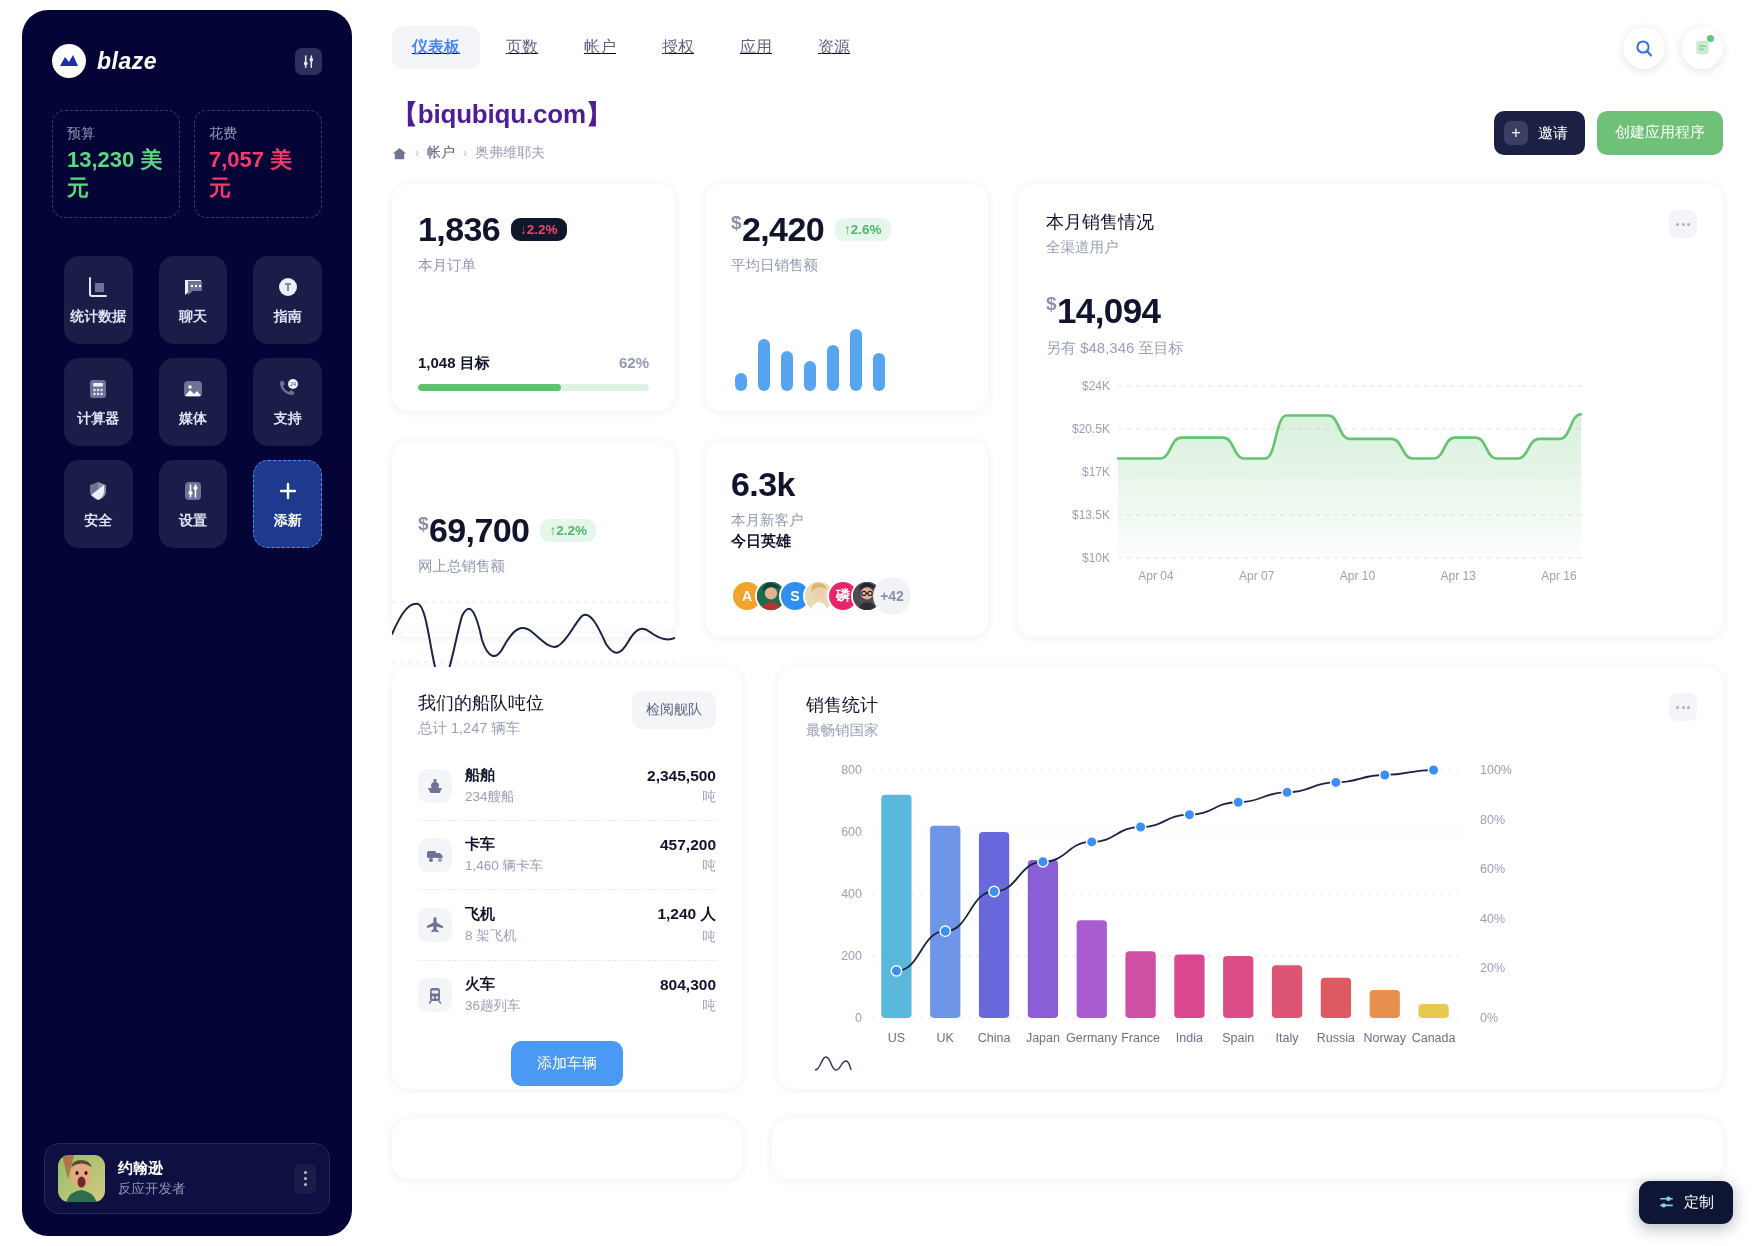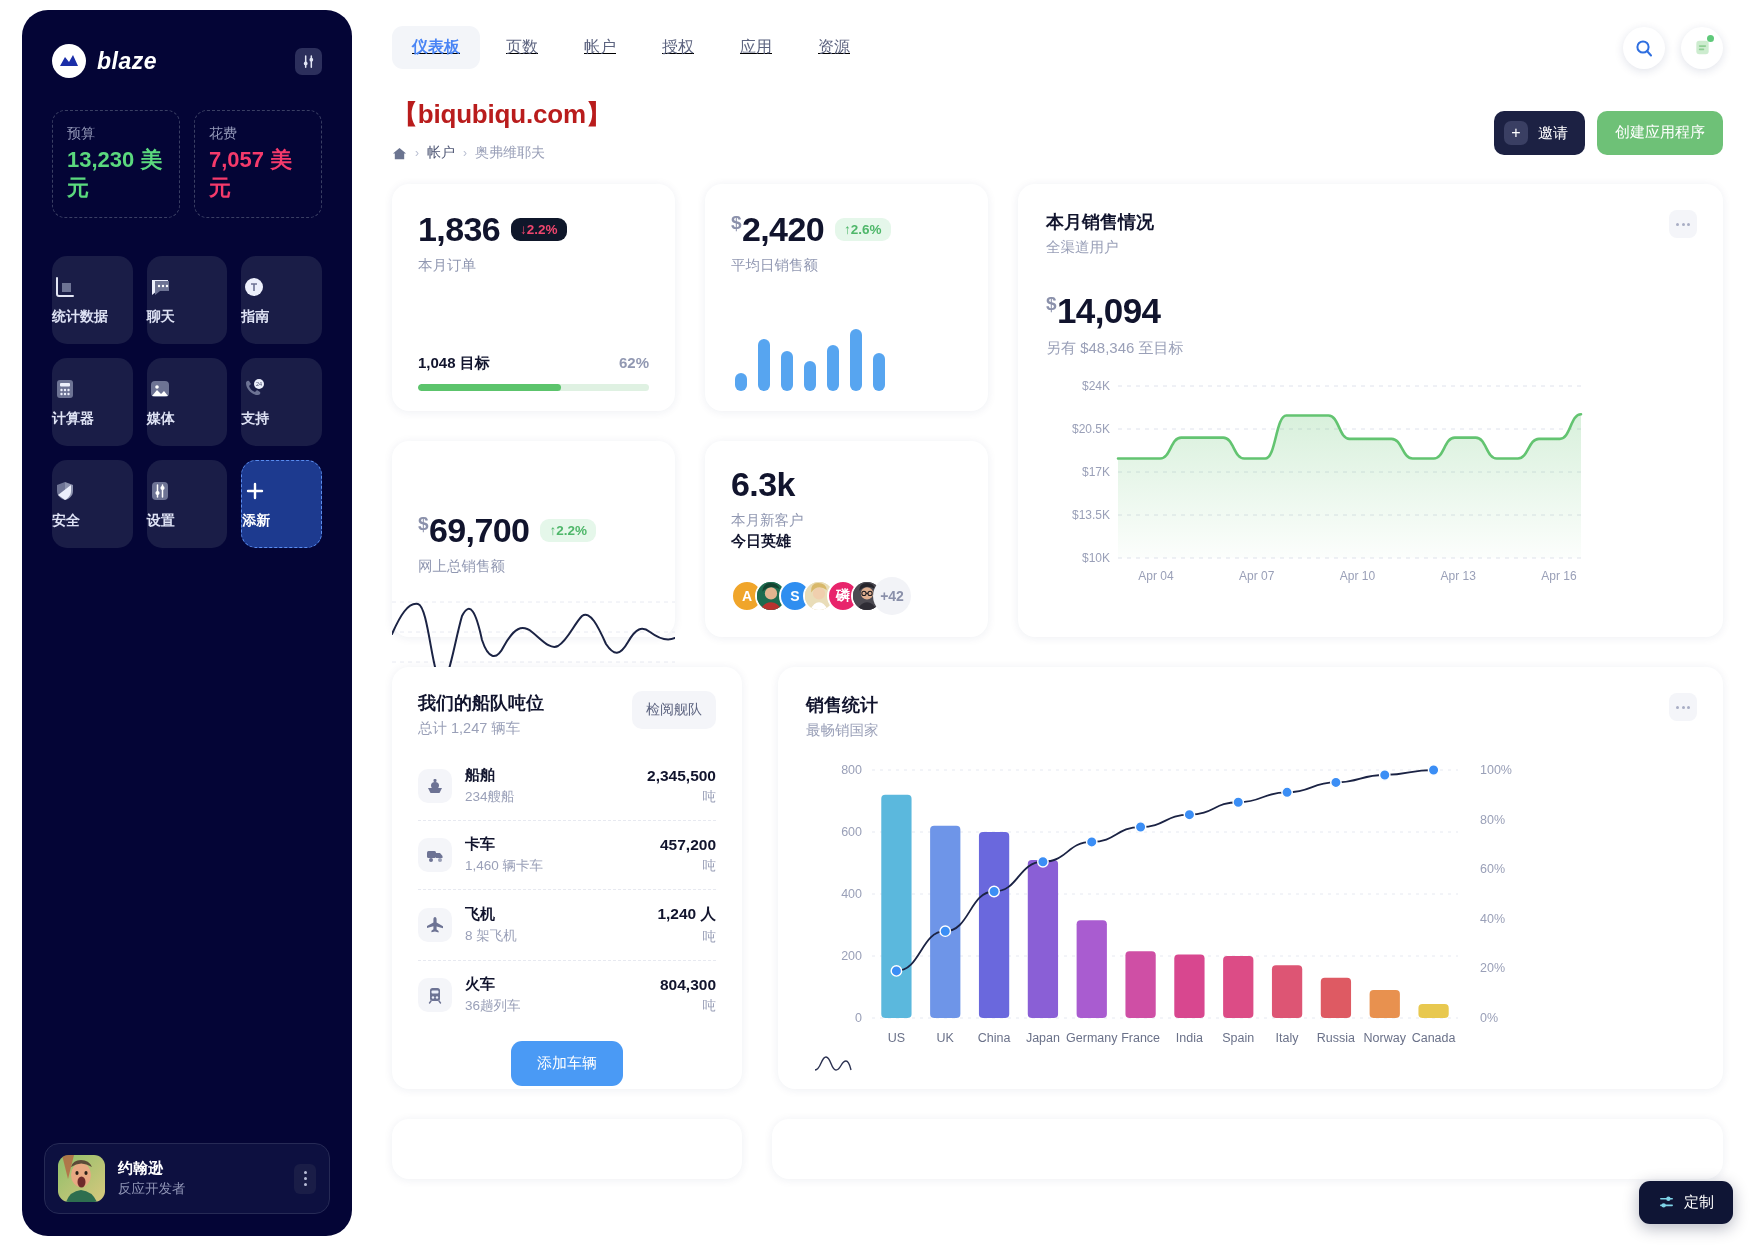--- a/index.html
+++ b/index.html
@@ -38,21 +38,21 @@
   }
   .budget-label { color:#9499b8; font-size:14px; margin-bottom:3px; }
   .budget-val { font-size:22px; font-weight:bold; line-height:1.25; }
   .budget-val.green { color:#5bd97e; }
   .budget-val.pink { color:#f53a6b; }
 
   .grid-wrap { padding: 38px 30px 0 30px; }
   .icon-grid { display:grid; grid-template-columns: repeat(3, 1fr); gap:14px; }
   .gtile {
     background:#1a1d47; border-radius:15px; height:88px;
-    display:flex; flex-direction:column; align-items:flex-start; justify-content:center; gap:8px;
+    display:flex; flex-direction:column; align-items:center; justify-content:center; gap:8px;margin-left:12px;
   }
   .gtile.add { background:#1d3a8f; border:1.5px dashed #5a8df0; }
   .gtile-label { color:#dfe3f5; font-size:14px; font-weight:bold; }
   .gtile.add .gtile-label { color:#fff; }
   .gicon { width:26px; height:26px; display:flex; align-items:center; justify-content:center; }
 
   .profile-card {
     position:absolute; left:22px; right:22px; bottom:22px;
     background:#0d1040; border:1px solid #262a55; border-radius:15px;
     display:flex; align-items:center; gap:13px; padding:11px 13px;
@@ -72,21 +72,21 @@
   .tab.active { background:#f3f5f9; color:#4a85f5; font-weight:bold; }
   .topbar-right { margin-left:auto; display:flex; gap:16px; align-items:center; }
   .circ-btn {
     width:42px;height:42px;border-radius:50%;background:#fff;
     box-shadow:0 2px 10px rgba(25,40,90,.13);
     display:flex;align-items:center;justify-content:center; position:relative;
   }
   .greendot { position:absolute; top:8px; right:9px; width:7px;height:7px;border-radius:50%;background:#5fc97a;}
 
   .titlerow { display:flex; align-items:flex-start; margin-top:28px; }
-  .page-title { font-size:26px; font-weight:bold; color:#b91c1c; letter-spacing:-.2px; }
+  .page-title { font-size:26px; font-weight:bold; color:#4c1d95; letter-spacing:-.2px; }
   .crumbs { display:flex; align-items:center; gap:8px; margin-top:12px; font-size:14px; color:#9aa0b8; }
   .crumbs .c-link { color:#4e5674; }
   .crumbs .sep { color:#b9bfd2; font-size:12px; }
   .title-actions { margin-left:auto; display:flex; gap:12px; padding-top:14px; }
   .btn-invite {
     background:#1c2143; color:#fff; border-radius:10px; font-size:15px;
     padding:10px 17px 10px 10px; display:flex; align-items:center; gap:10px;
   }
   .plus-sq { width:24px;height:24px;border-radius:7px;background:#3a3f63;display:flex;align-items:center;justify-content:center;color:#fff;font-size:16px;}
   .btn-create { background:#6ec177; color:#fff; border-radius:10px; font-size:15px; padding:12px 18px; }
@@ -116,21 +116,21 @@
 
   .kpi-hero { width:283px; height:196px; padding:24px 26px 22px 26px; display:flex; flex-direction:column;}
   .hero-label { font-size:15px; font-weight:bold; color:#11142d; margin-top:auto; margin-bottom:26px;}
   .ava-row { display:flex; align-items:center; }
   .ava { width:32px;height:32px;border-radius:50%; margin-left:-8px; border:2px solid #fff;
          display:flex;align-items:center;justify-content:center;color:#fff;font-size:14px;font-weight:bold; overflow:hidden;}
   .ava:first-child{ margin-left:0; }
   .ava-more { background:#f2f3f7; color:#8a90aa; width:38px;height:38px; margin-left:-10px; font-size:14px; border:none;}
 
   .big-card { flex:1; height:453px; padding:26px 28px 18px 28px; }
-  .card-title { font-size:18px; font-weight:bold; color:#11142d; }
+  .card-title { font-size:18px; font-weight:normal; color:#11142d; }
   .card-sub { font-size:14.5px; color:#9aa0b8; margin-top:4px; }
   .dots-btn { position:absolute; top:26px; right:26px; width:28px;height:28px;border-radius:8px;background:#f4f5f9;
               display:flex;align-items:center;justify-content:center;gap:2.5px;}
   .dots-btn i { width:3px;height:3px;border-radius:50%;background:#a9aec4; display:block;}
   .hero-amount { font-size:35px; font-weight:bold; color:#11142d; letter-spacing:-.6px; margin-top:34px;}
   .hero-note { font-size:15px; color:#9aa0b8; margin-top:8px; }
 
   .row2 { display:flex; gap:36px; margin-top:30px; }
   .fleet-card { width:350px; height:422px; padding:24px 26px 20px 26px; display:flex; flex-direction:column; }
   .fleet-head { display:flex; align-items:flex-start; }

